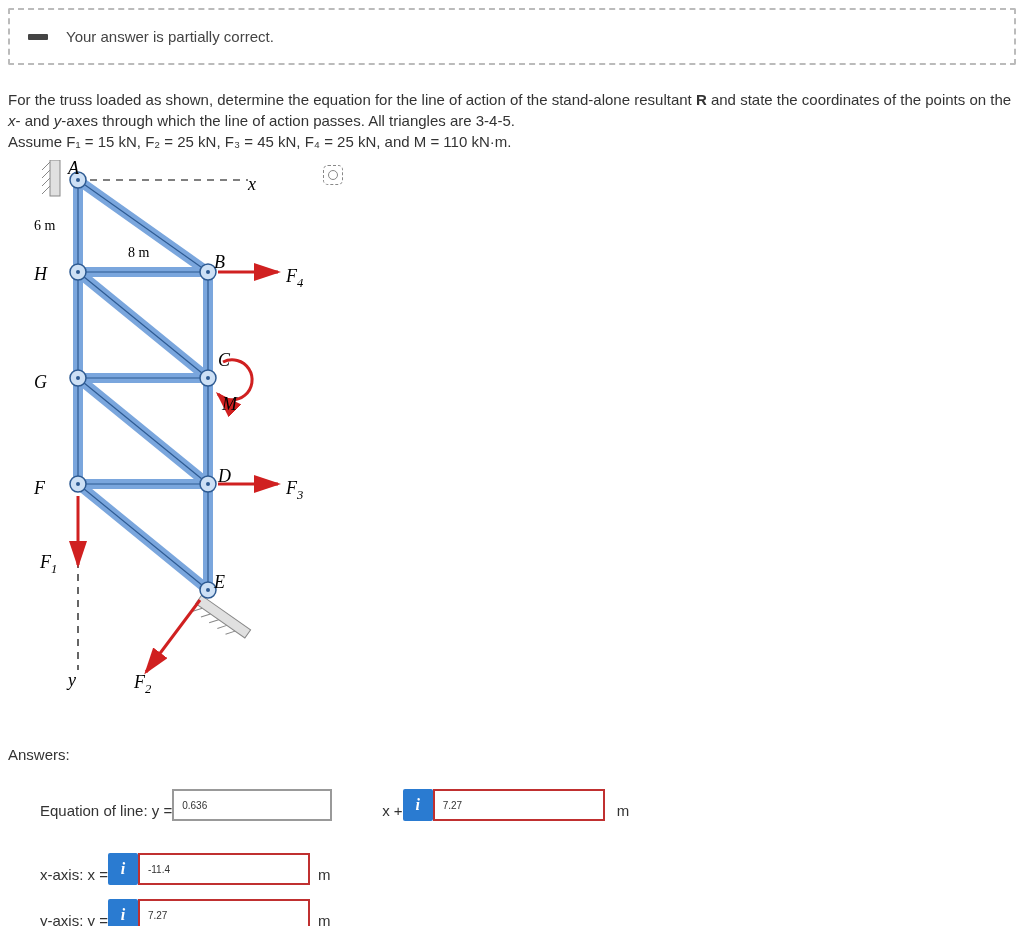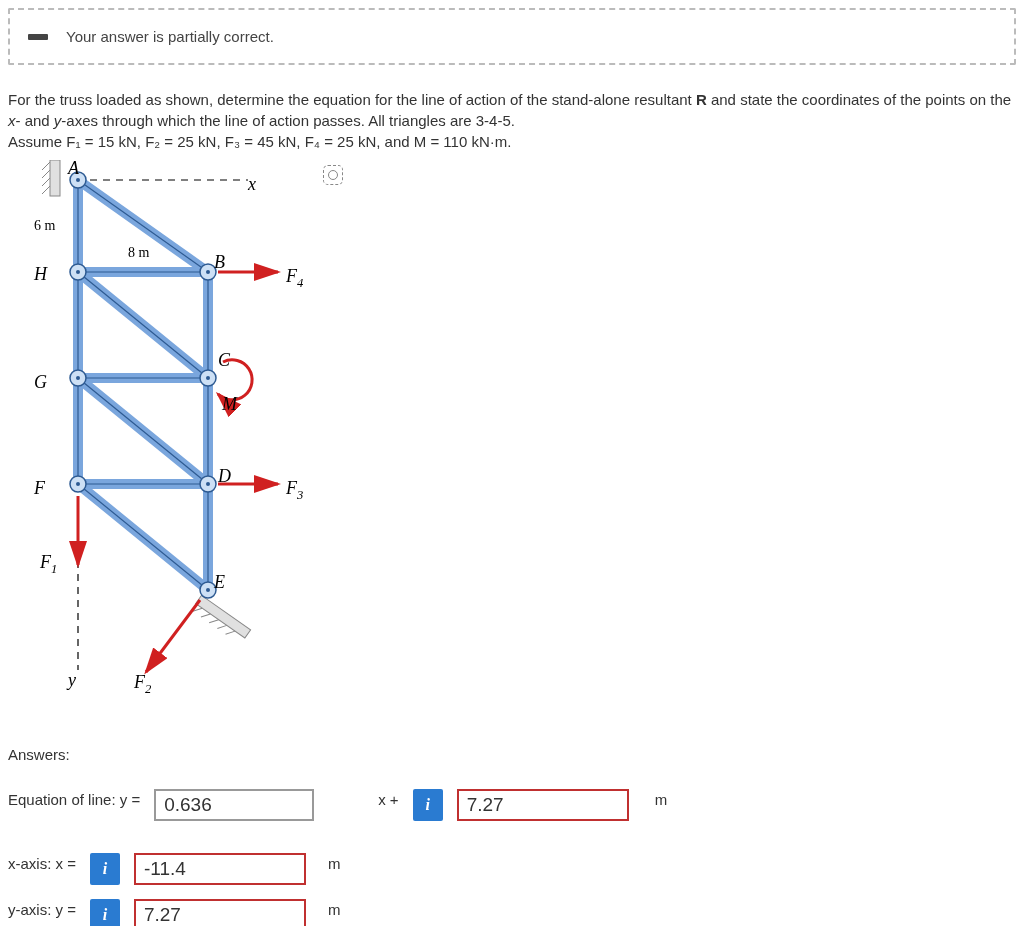--- a/index.html
+++ b/index.html
@@ -55,23 +55,24 @@
   .snapshot-icon::after {
     content: "";
     position: absolute;
     top: 4px; left: 4px; right: 4px; bottom: 4px;
     border: 1.5px solid #888;
     border-radius: 50%;
   }
   .answers-heading { margin: 24px 0 24px 0; }
   .answer-row {
     display: flex;
-    align-items: flex-start;
-    gap: 14px;
+    align-items: flex-end;
+    gap: 0;
     margin-bottom: 14px;
+    margin-left: 32px;
   }
   .answer-label { min-width: auto; color: #333; }
   .info-btn {
     width: 30px; height: 32px;
     background: #2a7bd1;
     color: #fff;
     display: flex;
     align-items: center;
     justify-content: center;
     font-family: "Times New Roman", serif;
@@ -79,21 +80,21 @@
     font-style: italic;
     font-size: 16px;
     border-radius: 2px;
     flex-shrink: 0;
   }
   .ans-input {
     height: 32px;
     border: 2px solid #c03030;
     background: #fff;
     padding: 0 8px;
-    font-size: 19px;
+    font-size: 10px;
     color: #333;
     outline: none;
   }
   .ans-input.w1 { width: 160px; }
   .ans-input.w2 { width: 172px; }
   .ans-input.grey { border-color: #999; }
   .plain { color: #333; }
 </style>
 </head>
 <body>

